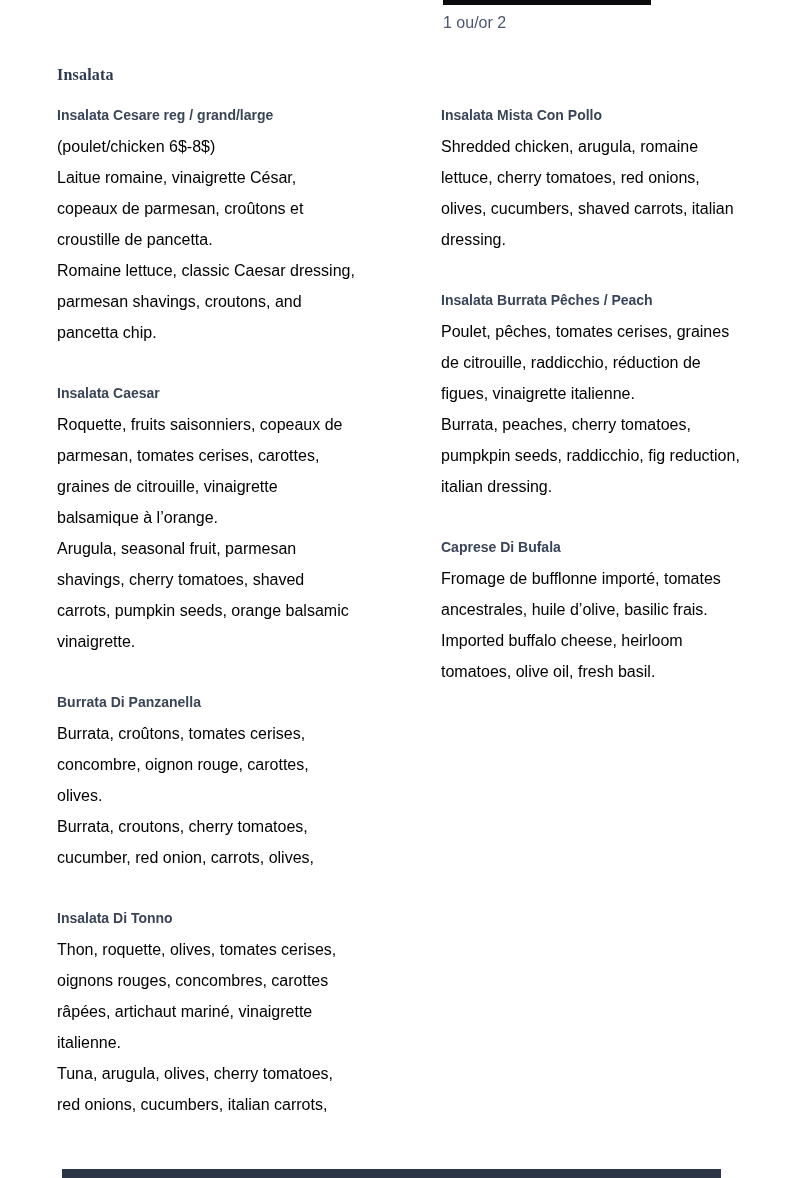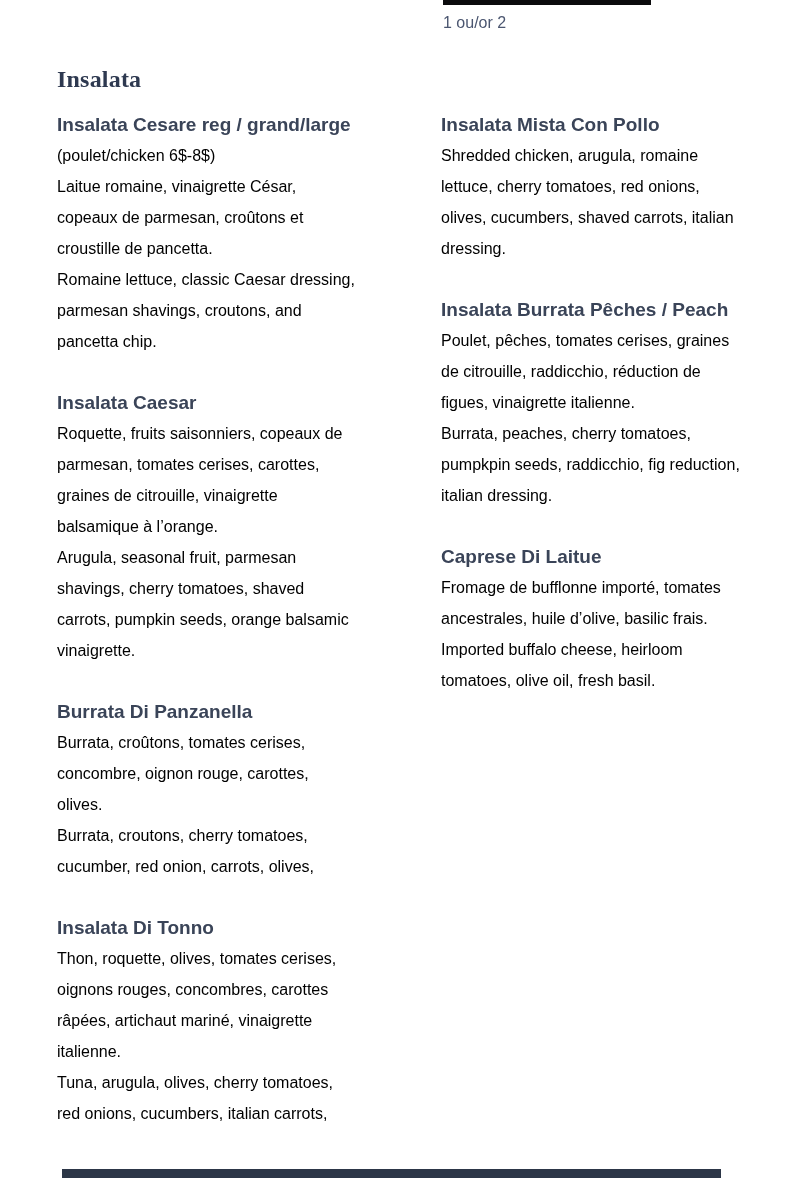--- a/index.html
+++ b/index.html
@@ -29,37 +29,37 @@
     line-height: 24px;
     color: #4b5670;
   }
 
   .menu {
     padding: 66px 0 0 57px;
   }
   .section-title {
     font-family: "Liberation Serif", serif;
     font-weight: 600;
-    font-size: 24px;
+    font-size: 16px;
     letter-spacing: 0.2px;
     color: #2e3950;
     margin-bottom: 16px;
   }
   .columns {
     display: flex;
     gap: 84px;
     align-items: flex-start;
   }
   .col { width: 300px; }
 
   .menu-item { margin-bottom: 30px; }
   .menu-item:last-child { margin-bottom: 0; }
 
   .item-title {
-    font-size: 19px;
+    font-size: 14px;
     font-weight: 700;
     line-height: 31px;
     color: #3a4458;
   }
   .desc {
     font-size: 16px;
     line-height: 31px;
     color: #000000;
   }
 
@@ -120,21 +120,21 @@
         <p class="desc">Shredded chicken, arugula, romaine lettuce, cherry tomatoes, red onions, olives, cucumbers, shaved carrots, italian dressing.</p>
       </article>
 
       <article class="menu-item">
         <h3 class="item-title">Insalata Burrata Pêches / Peach</h3>
         <p class="desc">Poulet, pêches, tomates cerises, graines de citrouille, raddicchio, réduction de figues, vinaigrette italienne.</p>
         <p class="desc">Burrata, peaches, cherry tomatoes, pumpkpin seeds, raddicchio, fig reduction, italian dressing.</p>
       </article>
 
       <article class="menu-item">
-        <h3 class="item-title">Caprese Di Laitue</h3>
+        <h3 class="item-title">Caprese Di Bufala</h3>
         <p class="desc">Fromage de bufflonne importé, tomates ancestrales, huile d’olive, basilic frais.</p>
         <p class="desc">Imported buffalo cheese, heirloom tomatoes, olive oil, fresh basil.</p>
       </article>
 
     </div>
 
   </div>
 </div>
 
 <div class="bottom-bar"></div>

